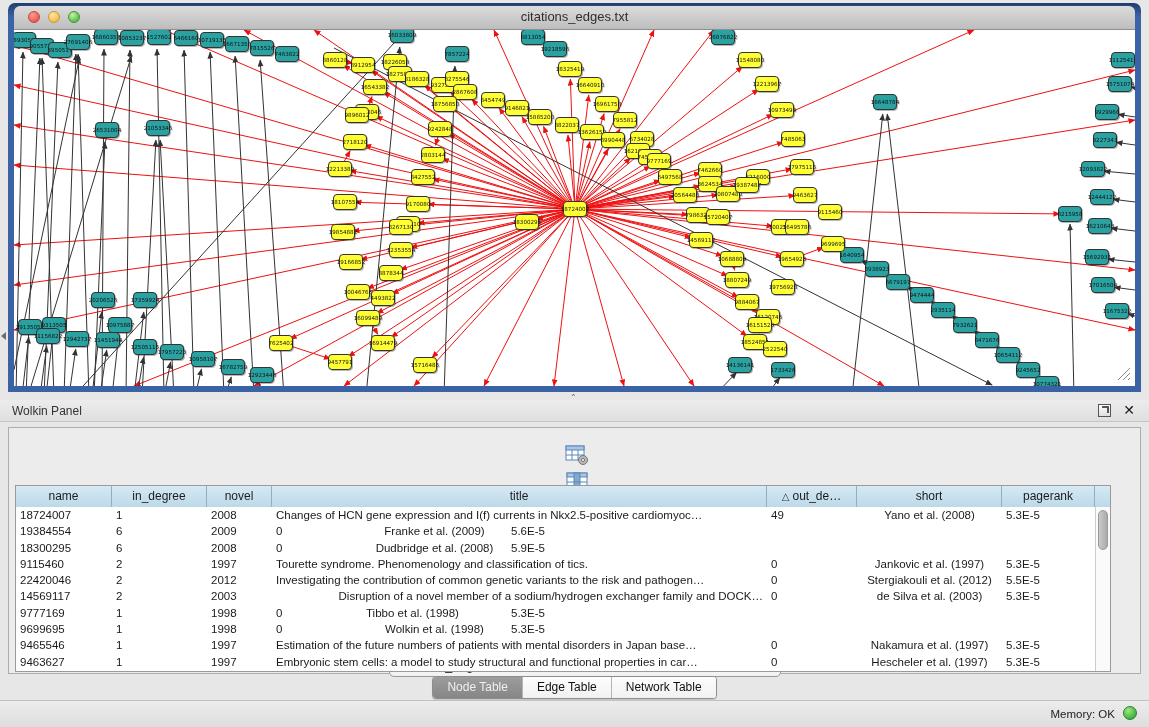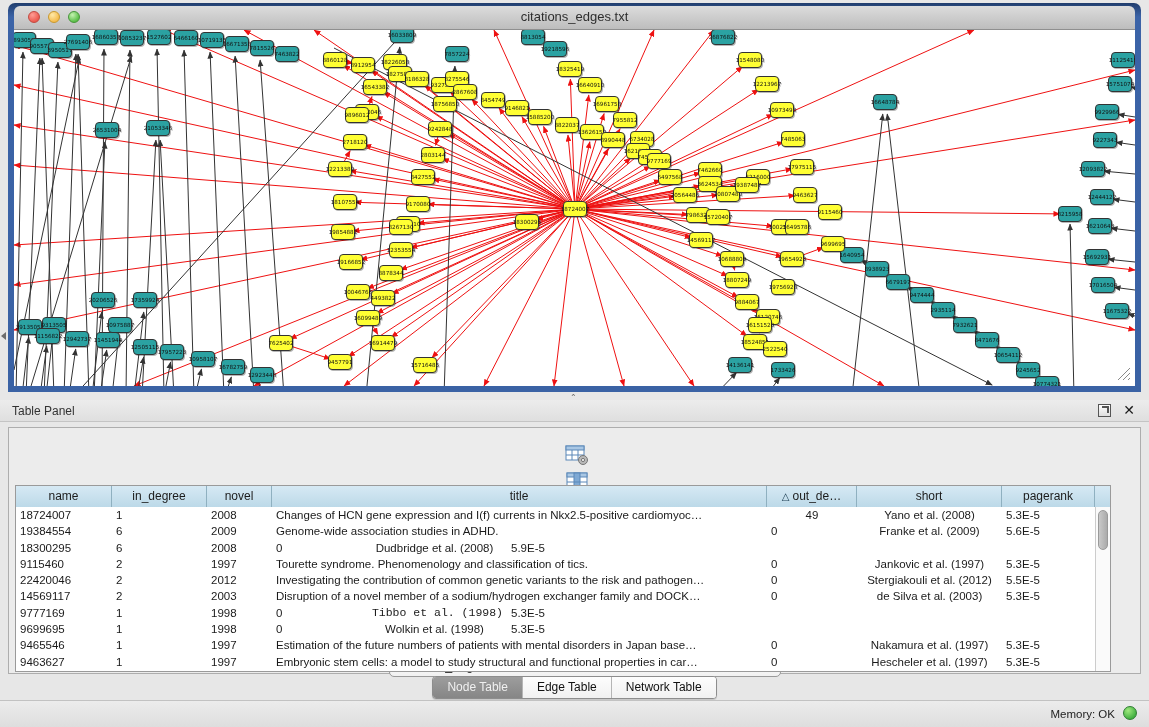--- a/index.html
+++ b/index.html
@@ -800,21 +800,21 @@
         <line x1="1114" y1="350" x2="1116" y2="348"></line>
       </g>
     </svg>
   </div>
 </div>
 
 <div class="left-collapse"></div>
 <div class="divider-handle">⌃</div>
 
 <div class="tp-header">
-  <span class="tp-title">Table Panel</span>
+  <span class="tp-title">Wolkin Panel</span>
   <span class="tp-float"></span>
   <span class="tp-close">✕</span>
 </div>
 
 <div class="tp-body">
   <div class="toolbar">
     <button class="tbtn">
       <svg width="26" height="26">
           <rect x="2" y="5" width="18" height="14" fill="#fff" stroke="#5b87b8"></rect>
           <rect x="2" y="5" width="18" height="4" fill="#a9c7e4" stroke="#5b87b8"></rect>
@@ -892,29 +892,28 @@
         <div class="th" style="width: 90px;"><span class="sort-glyph">△</span>out_de…</div>
         <div class="th" style="width: 145px;">short</div>
         <div class="th" style="width: 93px;">pagerank</div>
       </div>
     <div class="tbody" id="tbody">
         <div class="tr">
           <div class="td" style="width: 96px; text-align: left;">18724007</div>
           <div class="td" style="width: 95px; text-align: left;">1</div>
           <div class="td" style="width: 65px; text-align: left;">2008</div>
           <div class="td" style="width: 495px; text-align: left;">Changes of HCN gene expression and I(f) currents in Nkx2.5-positive cardiomyoc…</div>
-          <div class="td" style="width: 90px; text-align: center;">49</div>
+          <div class="td" style="width: 90px; text-align: left;">49</div>
           <div class="td" style="width: 145px; text-align: center;">Yano et al. (2008)</div>
           <div class="td" style="width: 93px; text-align: left;">5.3E-5</div>
         </div>
         <div class="tr">
           <div class="td" style="width: 96px; text-align: left;">19384554</div>
           <div class="td" style="width: 95px; text-align: left;">6</div>
           <div class="td" style="width: 65px; text-align: left;">2009</div>
-          <div class="td" style="width: 495px; text-align: left;">Genome-wide association studies in ADHD.</div>
           <div class="td" style="width: 90px; text-align: left;">0</div>
           <div class="td" style="width: 145px; text-align: center;">Franke et al. (2009)</div>
           <div class="td" style="width: 93px; text-align: left;">5.6E-5</div>
         </div>
         <div class="tr">
           <div class="td" style="width: 96px; text-align: left;">18300295</div>
           <div class="td" style="width: 95px; text-align: left;">6</div>
           <div class="td" style="width: 65px; text-align: left;">2008</div>
           <div class="td" style="width: 90px; text-align: left;">0</div>
           <div class="td" style="width: 145px; text-align: center;">Dudbridge et al. (2008)</div>
@@ -935,31 +934,31 @@
           <div class="td" style="width: 65px; text-align: left;">2012</div>
           <div class="td" style="width: 495px; text-align: left;">Investigating the contribution of common genetic variants to the risk and pathogen…</div>
           <div class="td" style="width: 90px; text-align: left;">0</div>
           <div class="td" style="width: 145px; text-align: center;">Stergiakouli et al. (2012)</div>
           <div class="td" style="width: 93px; text-align: left;">5.5E-5</div>
         </div>
         <div class="tr">
           <div class="td" style="width: 96px; text-align: left;">14569117</div>
           <div class="td" style="width: 95px; text-align: left;">2</div>
           <div class="td" style="width: 65px; text-align: left;">2003</div>
-          <div class="td" style="width: 495px; text-align: left;">Disruption of a novel member of a sodium/hydrogen exchanger family and DOCK…</div>
+          <div class="td" style="width: 495px; text-align: right;">Disruption of a novel member of a sodium/hydrogen exchanger family and DOCK…</div>
           <div class="td" style="width: 90px; text-align: left;">0</div>
           <div class="td" style="width: 145px; text-align: center;">de Silva et al. (2003)</div>
           <div class="td" style="width: 93px; text-align: left;">5.3E-5</div>
         </div>
         <div class="tr">
           <div class="td" style="width: 96px; text-align: left;">9777169</div>
           <div class="td" style="width: 95px; text-align: left;">1</div>
           <div class="td" style="width: 65px; text-align: left;">1998</div>
           <div class="td" style="width: 90px; text-align: left;">0</div>
-          <div class="td" style="width: 145px; text-align: right; font-family: Liberation Mono, monospace;">Tibbo et al. (1998)</div>
+          <div class="td" style="width: 145px; text-align: left;">Tibbo et al. (1998)</div>
           <div class="td" style="width: 93px; text-align: left;">5.3E-5</div>
         </div>
         <div class="tr">
           <div class="td" style="width: 96px; text-align: left;">9699695</div>
           <div class="td" style="width: 95px; text-align: left;">1</div>
           <div class="td" style="width: 65px; text-align: left;">1998</div>
           <div class="td" style="width: 90px; text-align: left;">0</div>
           <div class="td" style="width: 145px; text-align: center;">Wolkin et al. (1998)</div>
           <div class="td" style="width: 93px; text-align: left;">5.3E-5</div>
         </div>

